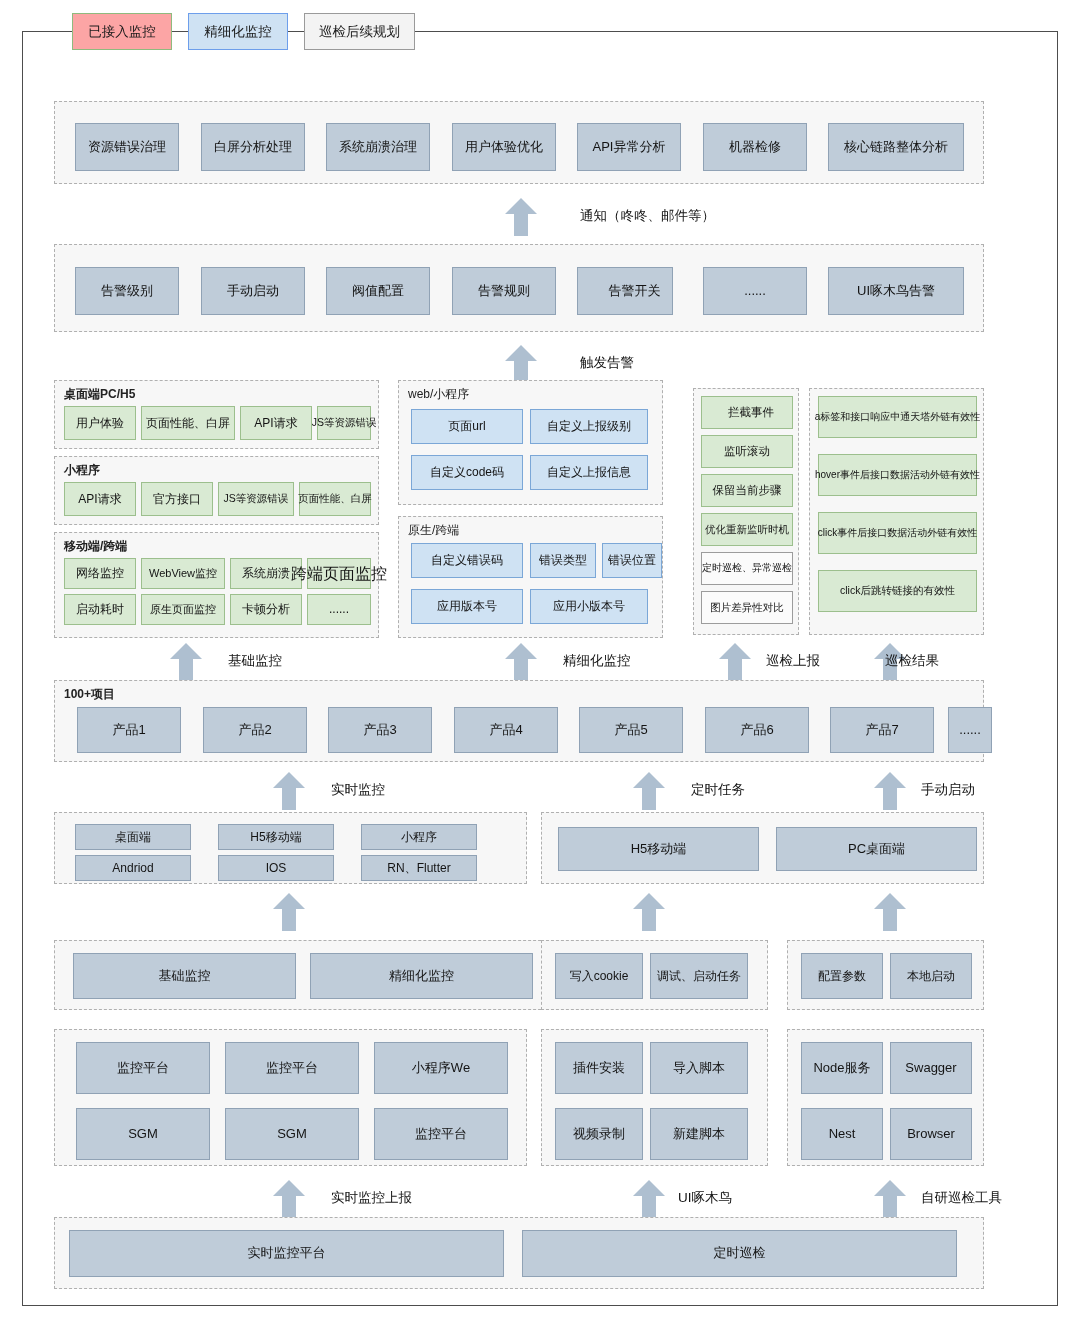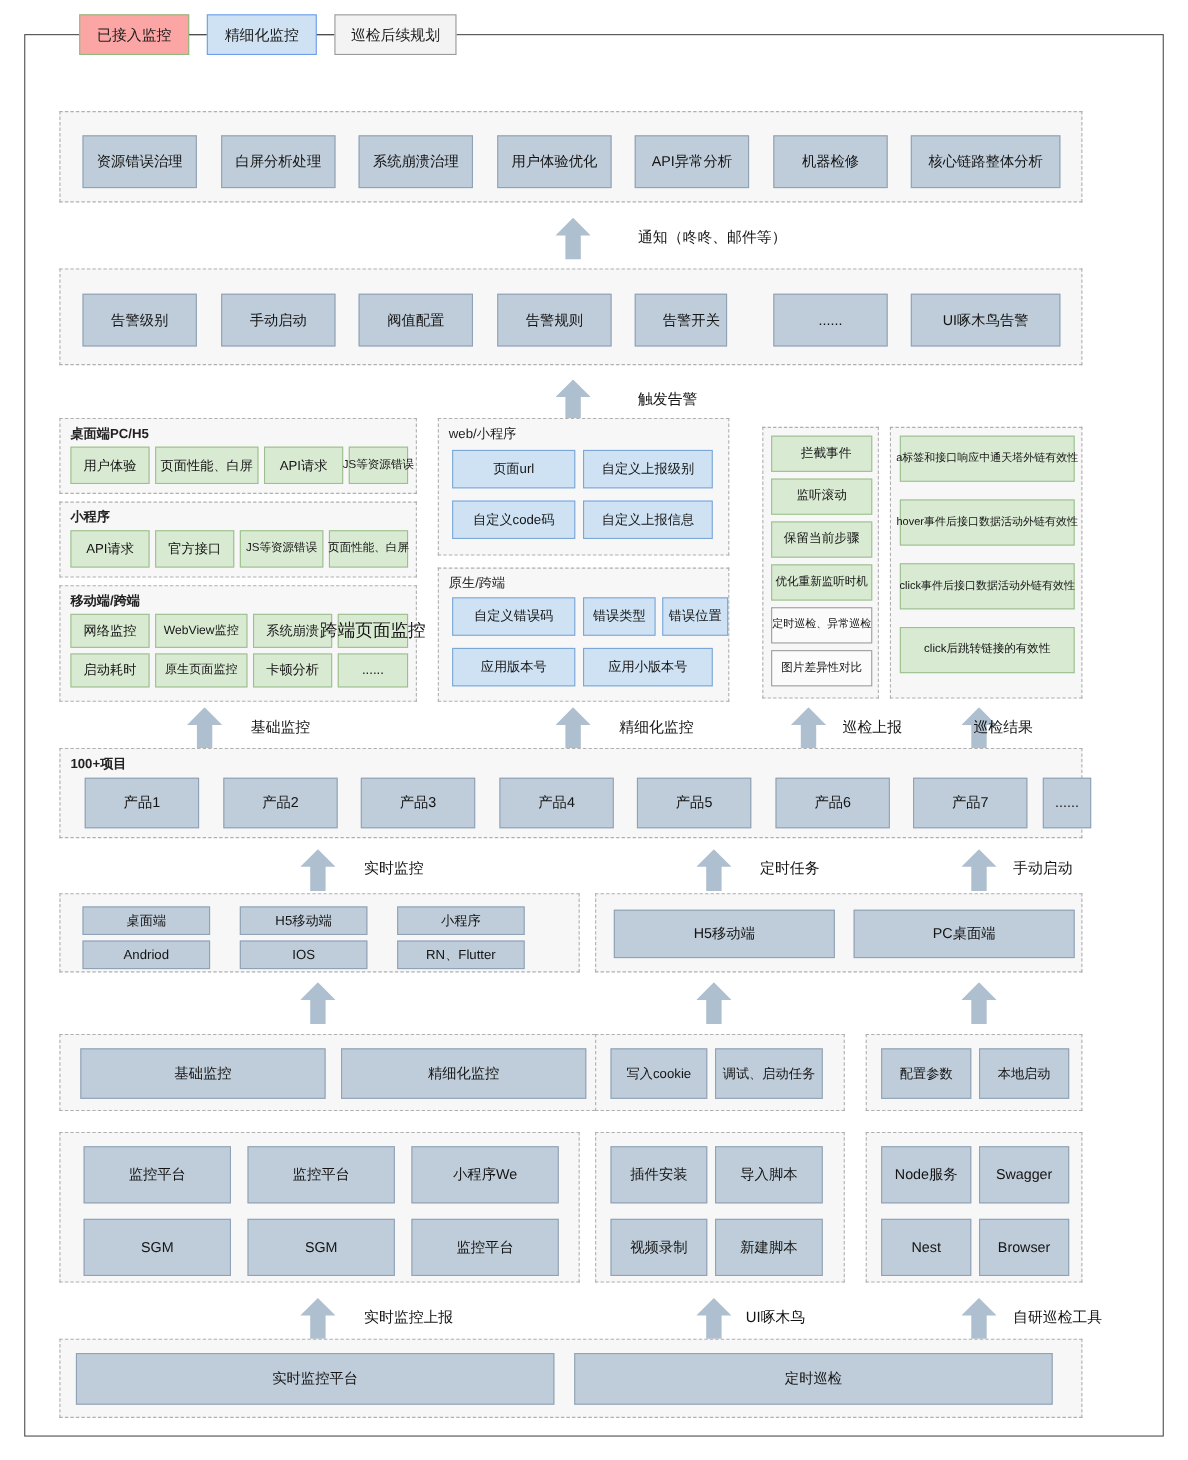--- a/index.html
+++ b/index.html
@@ -109,21 +109,21 @@
       <polygon points="16,0 32,16 23,16 23,38 9,38 9,16 0,16" fill="#aebfd0"></polygon>
     </svg>
 </div>
 <div class="arrow-label" style="left:580px; top:207px;">通知（咚咚、邮件等）</div>
 
 <div class="group" style="left:54px; top:244px; width:930px; height:88px;">
   <div class="node" style="left:20px; top:22px; width:104px; height:48px;">告警级别</div>
   <div class="node" style="left:146px; top:22px; width:104px; height:48px;">手动启动</div>
   <div class="node" style="left:271px; top:22px; width:104px; height:48px;">阀值配置</div>
   <div class="node" style="left:397px; top:22px; width:104px; height:48px;">告警规则</div>
-  <div class="node" style="left:522px; top:22px; width:84px; height:48px;padding-left:23px;">告警开关</div>
+  <div class="node" style="left:522px; top:22px; width:96px; height:48px;padding-left:23px;">告警开关</div>
   <div class="node" style="left:648px; top:22px; width:104px; height:48px;">......</div>
   <div class="node" style="left:773px; top:22px; width:136px; height:48px;">UI啄木鸟告警</div>
 </div>
 
 <div class="arrow" style="left:505px; top:345px;">
   <svg width="32" height="38" viewBox="0 0 32 38">
       <polygon points="16,0 32,16 23,16 23,38 9,38 9,16 0,16" fill="#aebfd0"></polygon>
     </svg>
 </div>
 <div class="arrow-label" style="left:580px; top:354px;">触发告警</div>

